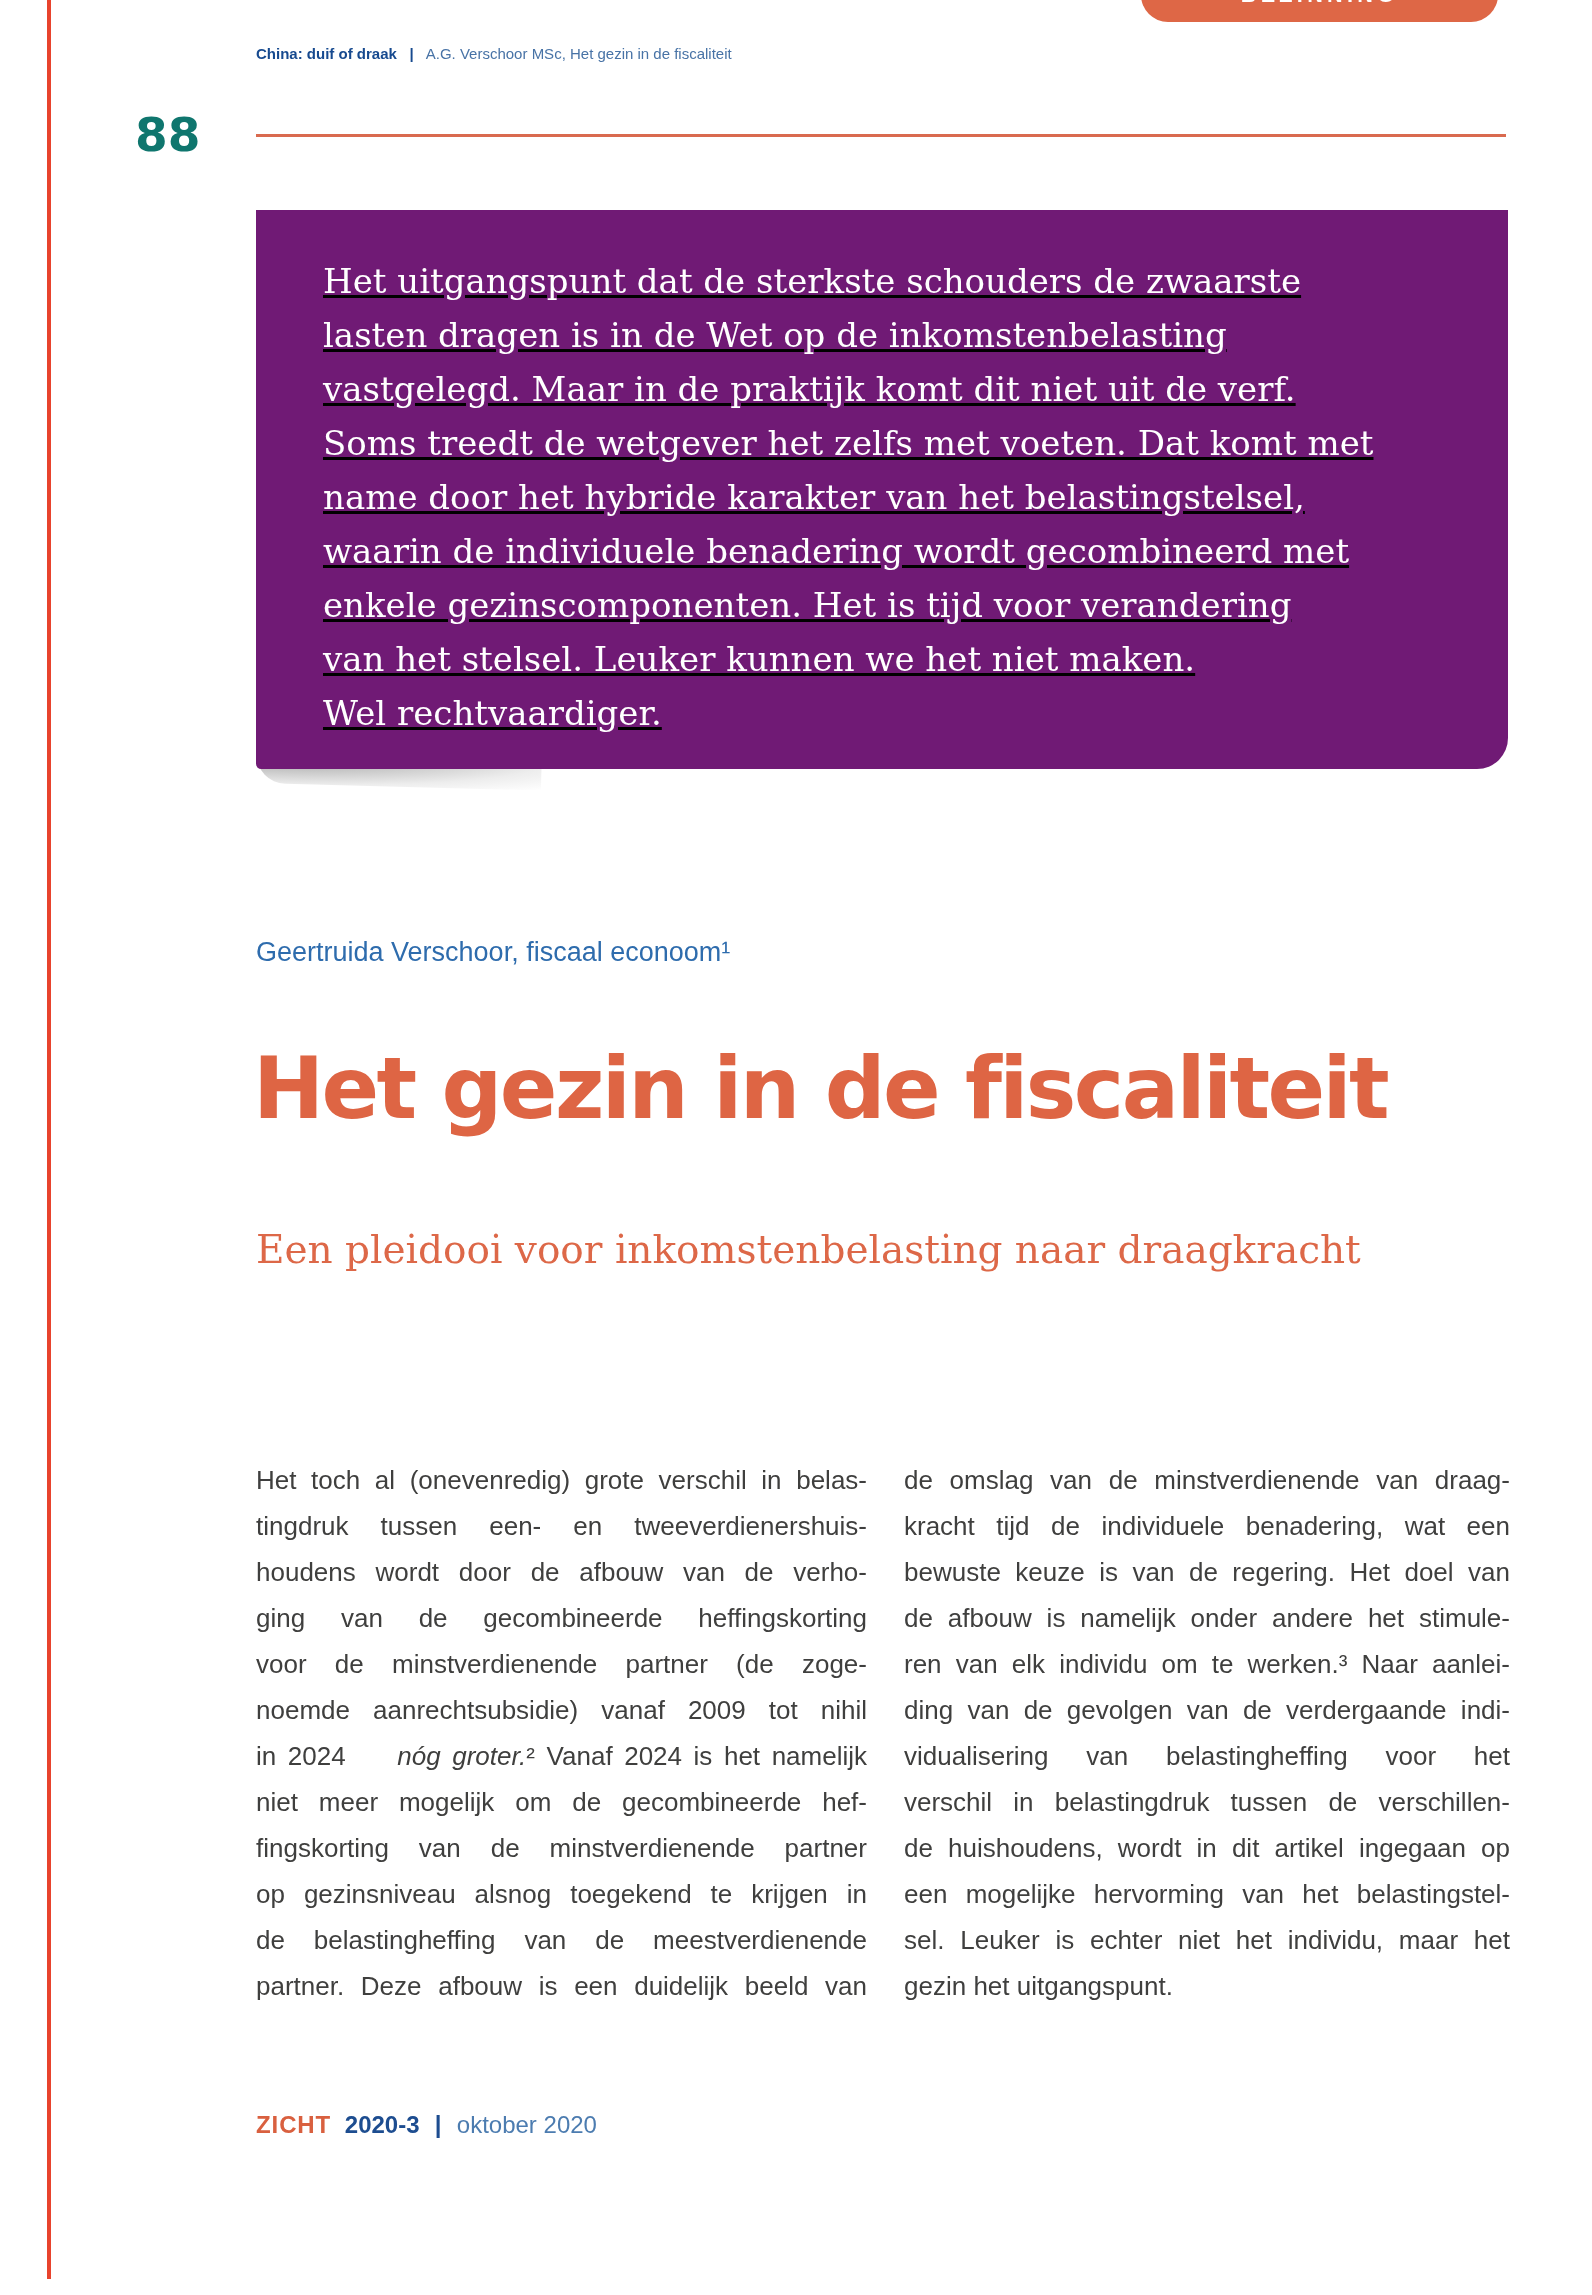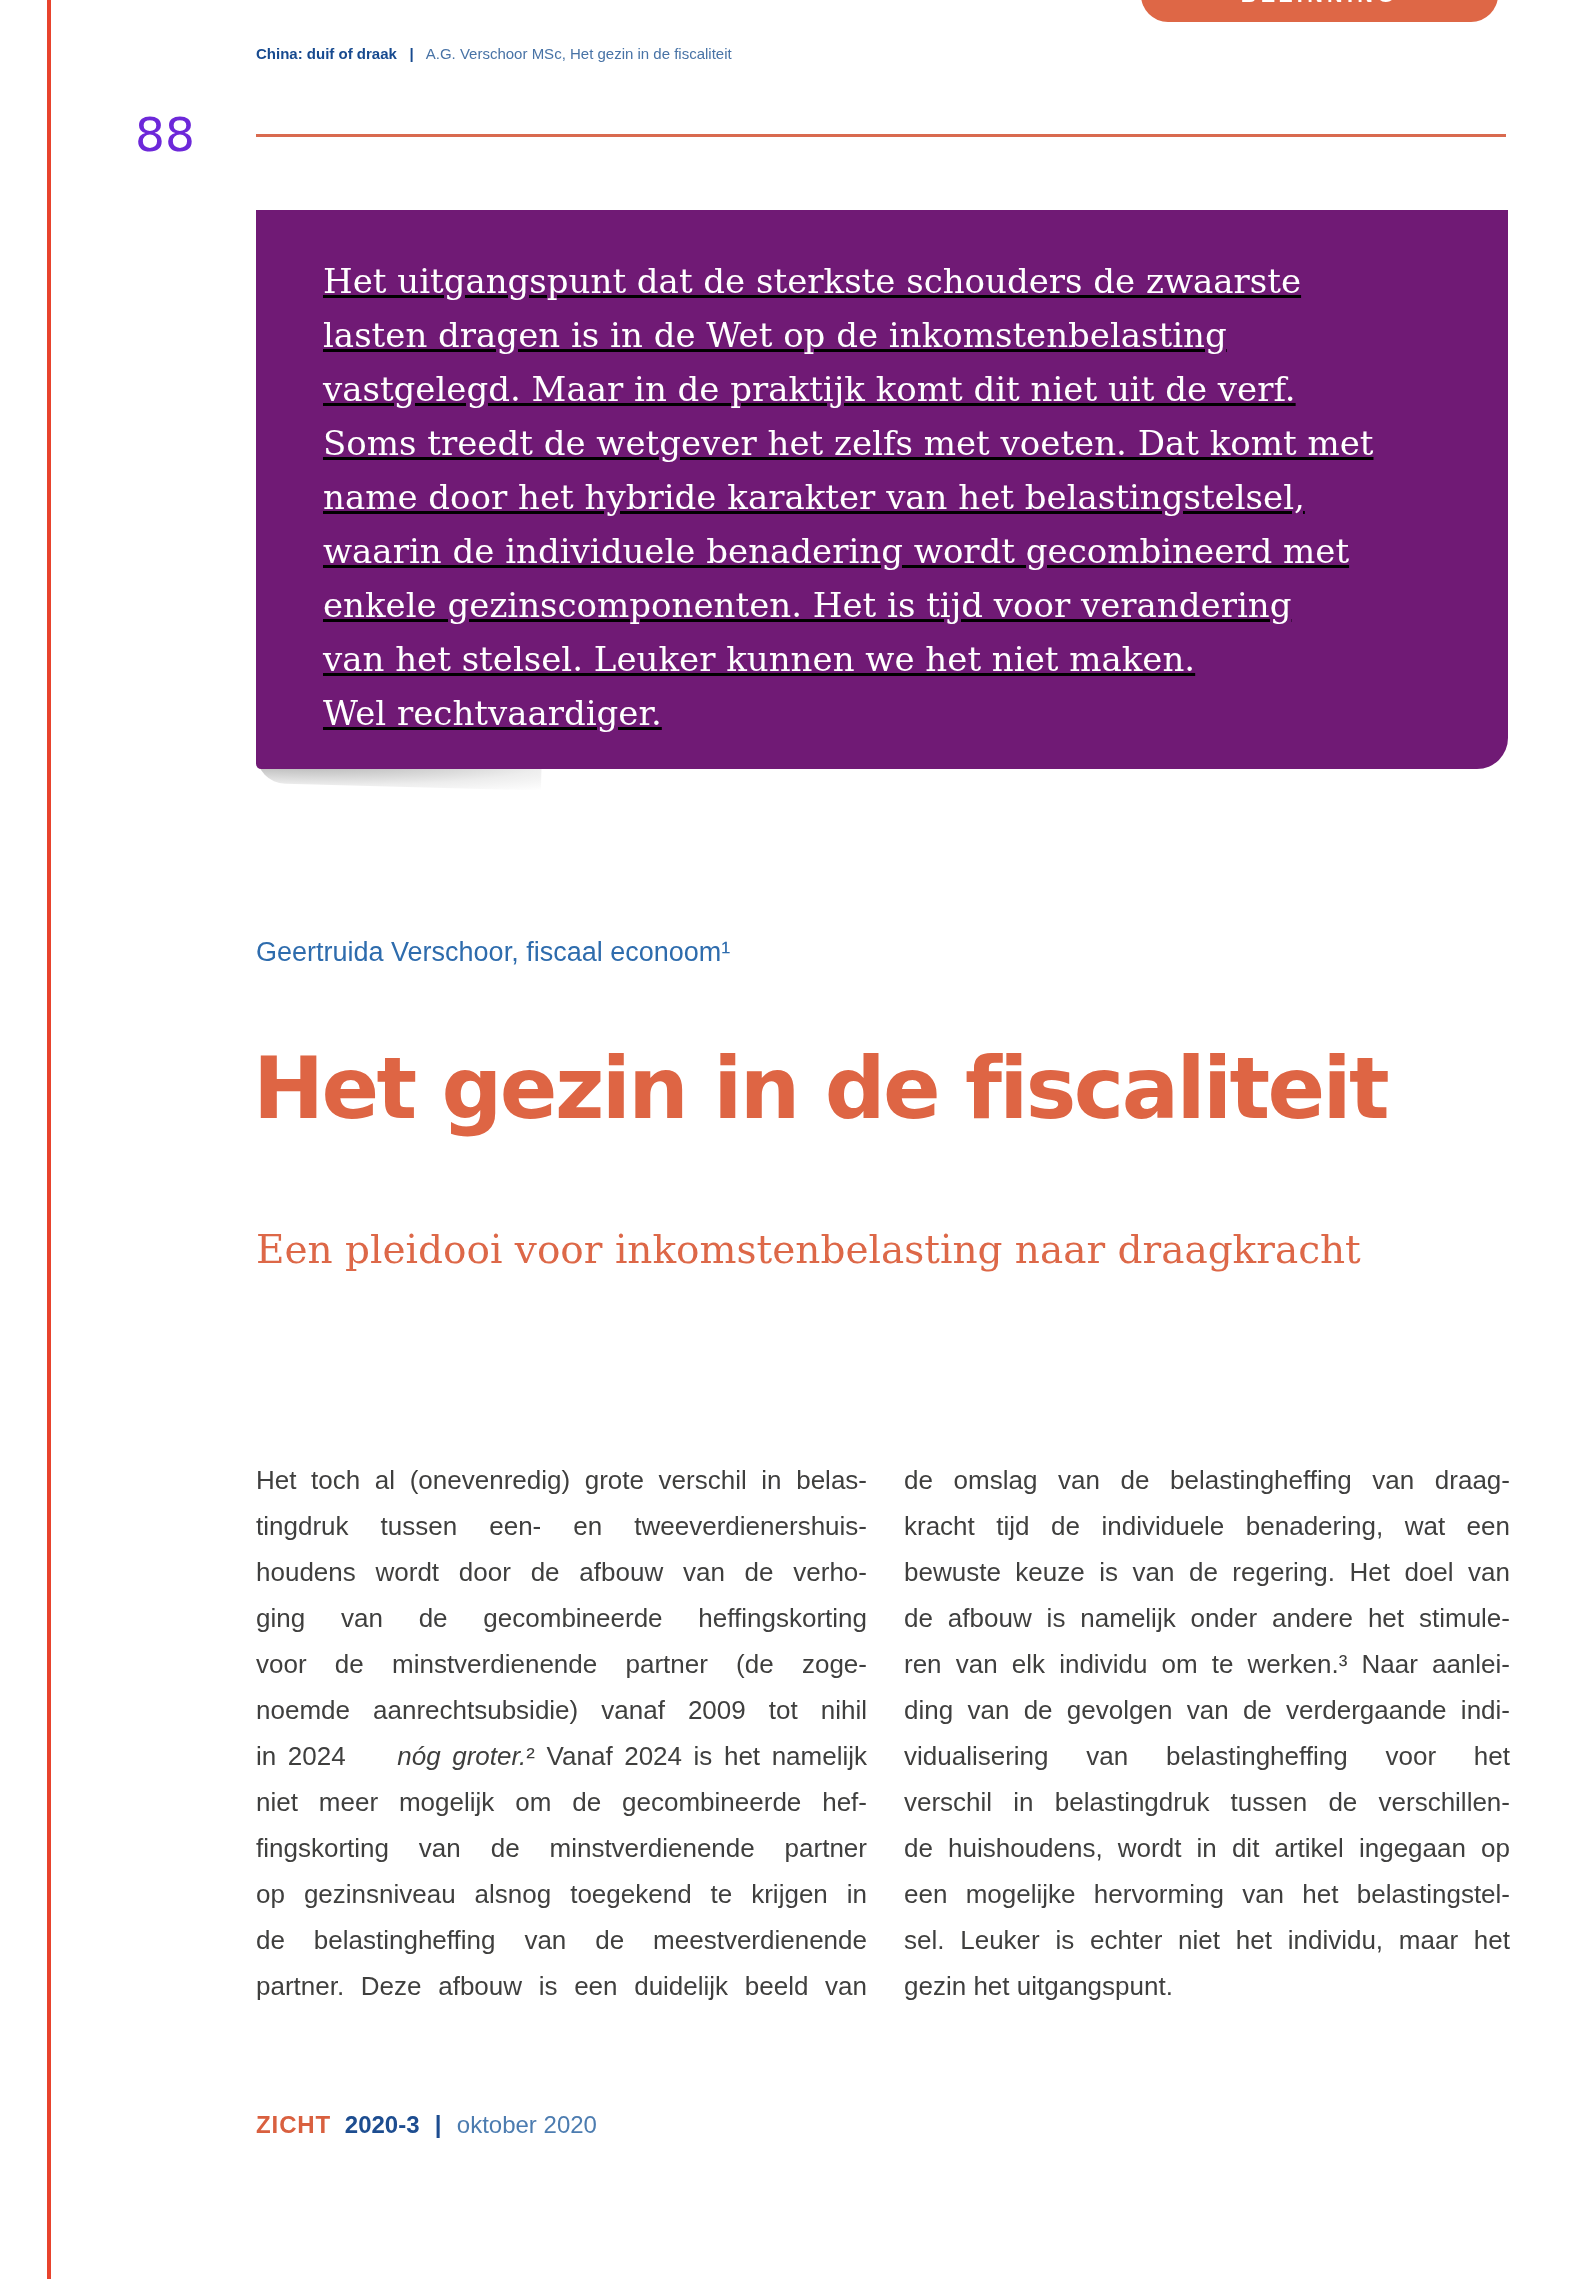--- a/index.html
+++ b/index.html
@@ -16,21 +16,21 @@
     background:#de6746;border-radius:27px;display:flex;align-items:center;justify-content:center;
   }
   .badge span{color:#ffffff;font-weight:bold;font-size:21.6px;letter-spacing:4.3px;}
 
   
   .runhead{position:absolute;left:256px;top:45px;font-size:15px;white-space:nowrap;}
   .runhead .cat{color:#174a8f;font-weight:bold;}
   .runhead .sep{color:#174a8f;font-weight:bold;margin:0 8.6px;}
   .runhead .by{color:#4873a6;}
 
-  .pageno{position:absolute;left:135px;top:107px;font-size:47px;color:#6d28d9;font-family:"DejaVu Sans",sans-serif;}
+  .pageno{position:absolute;left:135px;top:107px;font-size:47px;color:#0f766e;font-family:"DejaVu Sans",sans-serif;font-weight:bold;}
   .headrule{position:absolute;left:256px;top:134px;width:1250px;height:2.6px;background:#d96a4f;}
 
   
   .intro-wrap{position:absolute;left:256px;top:210px;width:1252px;height:559px;}
   .curl{
     position:absolute;left:0;bottom:-14px;width:285px;height:29px;
     background:radial-gradient(ellipse at 8% 0%, #8f8f8f 0%, #c6c6c6 38%, #ededed 72%, rgba(255,255,255,0) 100%);
     border-bottom-left-radius:29px;transform:rotate(1.5deg);transform-origin:left bottom;
   }
   .intro{
@@ -114,21 +114,21 @@
     <div class="line">voor de minstverdienende partner (de zoge-</div>
     <div class="line">noemde aanrechtsubsidie) vanaf 2009 tot nihil</div>
     <div class="line">in 2024 <em>nóg groter.</em>² Vanaf 2024 is het namelijk</div>
     <div class="line">niet meer mogelijk om de gecombineerde hef-</div>
     <div class="line">fingskorting van de minstverdienende partner</div>
     <div class="line">op gezinsniveau alsnog toegekend te krijgen in</div>
     <div class="line">de belastingheffing van de meestverdienende</div>
     <div class="line">partner. Deze afbouw is een duidelijk beeld van</div>
   </div>
 <div class="col col-right no-justify-last">
-    <div class="line">de omslag van de belastingheffing van draag-</div>
+    <div class="line">de omslag van de minstverdienende van draag-</div>
     <div class="line">kracht tijd de individuele benadering, wat een</div>
     <div class="line">bewuste keuze is van de regering. Het doel van</div>
     <div class="line">de afbouw is namelijk onder andere het stimule-</div>
     <div class="line">ren van elk individu om te werken.³ Naar aanlei-</div>
     <div class="line">ding van de gevolgen van de verdergaande indi-</div>
     <div class="line">vidualisering van belastingheffing voor het</div>
     <div class="line">verschil in belastingdruk tussen de verschillen-</div>
     <div class="line">de huishoudens, wordt in dit artikel ingegaan op</div>
     <div class="line">een mogelijke hervorming van het belastingstel-</div>
     <div class="line">sel. Leuker is echter niet het individu, maar het</div>

